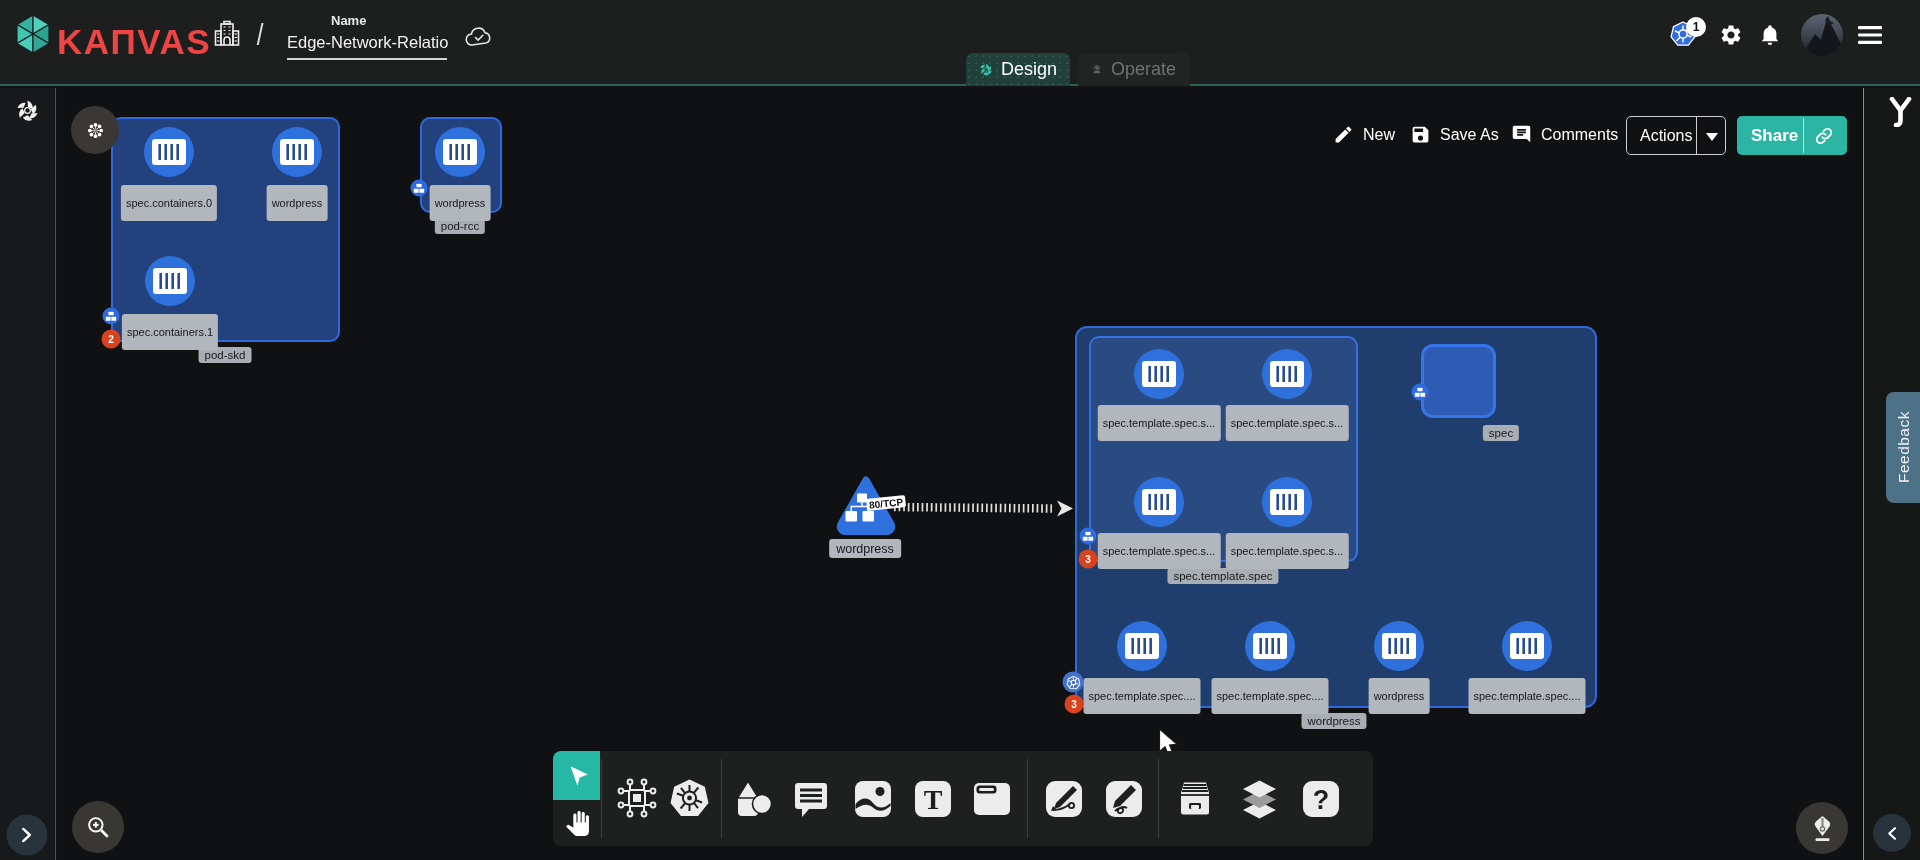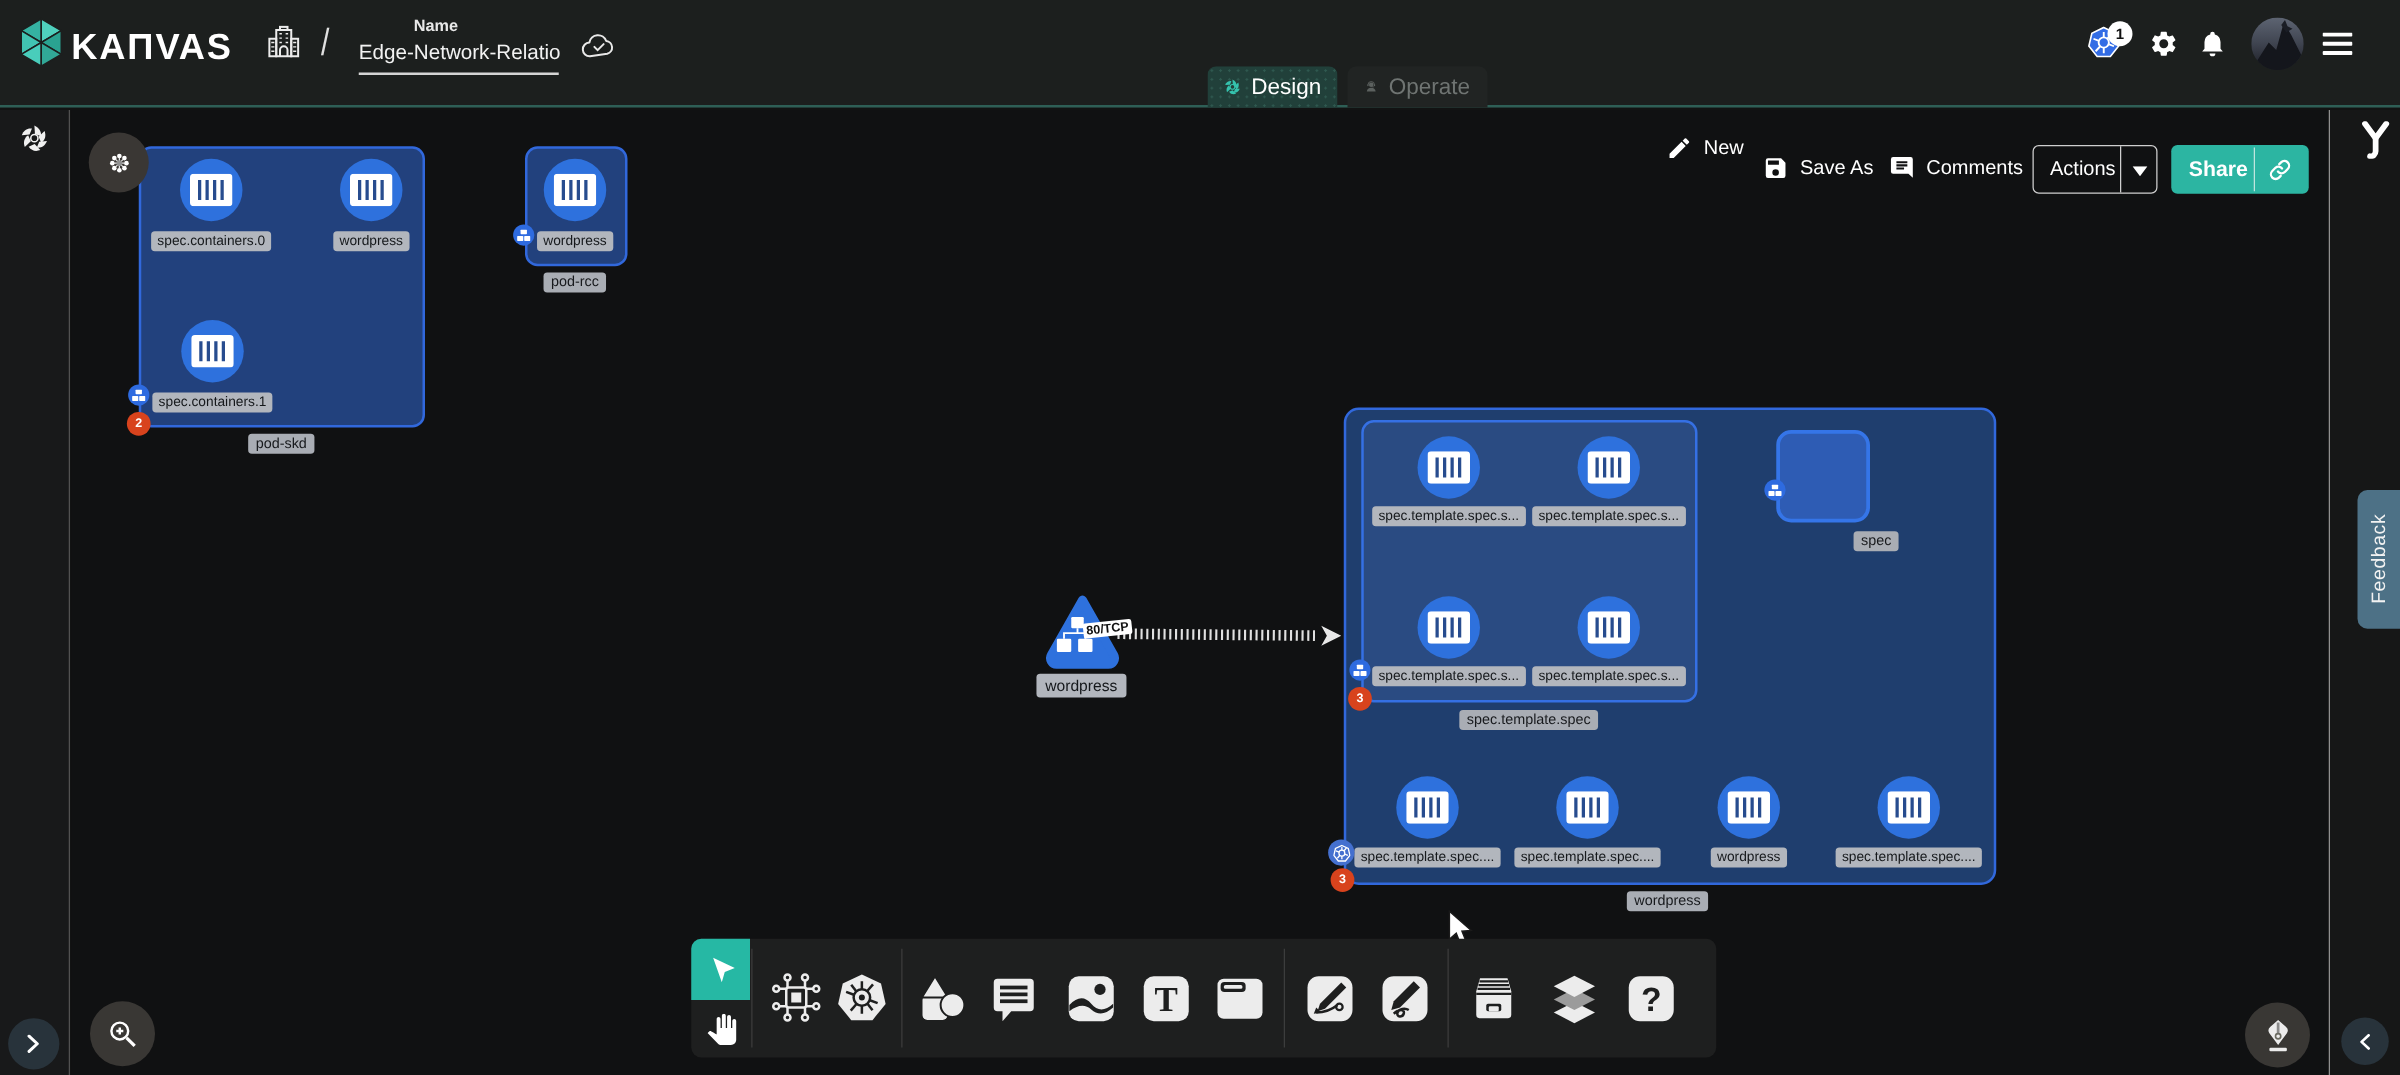--- a/index.html
+++ b/index.html
@@ -1,21 +1,21 @@
 <!DOCTYPE html>
 <html><head>
 <meta charset="utf-8">
 <style>
   * { margin:0; padding:0; box-sizing:border-box; }
   html,body { width:1920px; height:860px; background:#101112; overflow:hidden; }
   body { font-family:"Liberation Sans", sans-serif; }
   #root { position:relative; width:1920px; height:860px; background:#121313; }
   
   #header { position:absolute; left:0; top:0; width:1920px; height:86px; background:#1c1f1e; border-bottom:2px solid #2e5f56; }
-  #kanvas-text { color:#ffffff; font-size:29px; font-weight:bold; letter-spacing:1.5px; }
+  #kanvas-text { color:#ef4444; font-size:35px; font-weight:bold; letter-spacing:1.5px; }
   #bc-name-label { position:absolute; left:287px; top:13px; color:#e8e8e8; font-size:13px; font-weight:bold;padding-left:44px; }
   #bc-name { position:absolute; left:287px; top:33px; color:#f2f2f2; font-size:16.5px; white-space:nowrap; }
   #bc-underline { position:absolute; left:287px; top:58px; width:160px; height:1.5px; background:#d5d5d5; }
   #slash { position:absolute; left:256px; top:18px; color:#e0e0e0; font-size:30px; font-weight:300; transform:scaleX(0.8); }
   
   .tab { position:absolute; top:53px; height:33px; display:flex; align-items:center; gap:9px; padding:0 18px; border-radius:7px 7px 0 0; font-size:18px; }
   #tab-design { left:966px; background:#21403a; background-image:radial-gradient(rgba(100,180,160,0.22) 1px, transparent 1px); background-size:7px 7px; color:#fff; width:104px; padding:0 13px; gap:8px; }
   #tab-operate { left:1078px; background:#212423; color:#6f7472; width:112px; padding:0 14px; }
   
   #sidebar { position:absolute; left:0; top:88px; width:56px; height:772px; background:#18191a; border-right:1px solid #515151; }
@@ -23,21 +23,21 @@
   #canvas { position:absolute; left:57px; top:88px; width:1806px; height:772px; background:#101112; }
   
   .toolbtn { position:absolute; display:flex; align-items:center; gap:9px; color:#fff; font-size:16px; }
   #actions-btn { position:absolute; left:1626px; top:116px; width:100px; height:39px; border:1px solid #cfcfcf; border-radius:5px; color:#fff; font-size:17px; display:flex; align-items:center; }
   #share-btn { position:absolute; left:1737px; top:116px; width:110px; height:39px; background:#2cb5a2; border-radius:5px; color:#fff; font-size:17px; font-weight:bold; display:flex; align-items:center; }
   
   .grp { position:absolute; border:2.5px solid #3168dc; border-radius:10px; }
   .glabel { position:absolute; transform:translateX(-50%); background:#a9adb4; color:#17191c; font-size:11.5px; padding:2px 6px; border-radius:3px; white-space:nowrap; }
   
   .node { position:absolute; width:50px; height:50px; border-radius:50%; background:#2e71dd; transform:translate(-50%,-50%); display:flex; align-items:center; justify-content:center; }
-  .nlabel { position:absolute; transform:translateX(-50%); background:#b2b6bd; color:#15181b; font-size:11px; padding:2px 5px; border-radius:3px; white-space:nowrap; }
+  .nlabel { position:absolute; transform:translateX(-50%); background:#b2b6bd; color:#15181b; font-size:11px; padding:12px 5px; border-radius:3px; white-space:nowrap; }
   .badge { position:absolute; border-radius:50%; transform:translate(-50%,-50%); display:flex; align-items:center; justify-content:center; }
   .badge.blue { width:17px; height:17px; background:#2e6be0; }
   .badge.red { width:19px; height:19px; background:#d8431d; color:#fff; font-size:10px; font-weight:bold; }
   
   #dock { position:absolute; left:553px; top:751px; width:820px; height:95px; background:#1e1f1f; border-radius:8px; }
   .dockdiv { position:absolute; top:8px; width:1px; height:79px; background:#3c3d3d; }
   .fabc { position:absolute; border-radius:50%; transform:translate(-50%,-50%); display:flex; align-items:center; justify-content:center; }
 </style>
 </head>
 <body>
@@ -174,21 +174,21 @@
     </svg>
     <div class="fabc" style="left:27px;top:747px;width:41px;height:41px;background:#28333b;">
       <svg width="15" height="15" viewBox="0 0 16 16" fill="none" stroke="#fff" stroke-width="2.6" stroke-linecap="round" stroke-linejoin="round">
           <path d="M4 1.5 L11 8 L4 14.5"></path>
         </svg>
     </div>
   </div>
   <div id="canvas"></div>
   <div id="stage" style="position:absolute;left:0;top:0;width:1920px;height:860px;">
 
-    <div class="toolbtn" style="left:1333px;top:108px;">
+    <div class="toolbtn" style="left:1333px;top:124px;">
       <svg width="21" height="21" viewBox="0 0 24 24" fill="#fff">
           <path d="M3 17.2 V21 h3.8 L17.8 10 L14 6.2 z M20.7 7.1 a1 1 0 0 0 0 -1.4 l-2.4 -2.4 a1 1 0 0 0 -1.4 0 L15 5.2 L18.8 9 z"></path>
         </svg>
       <span>New</span>
     </div>
     <div class="toolbtn" style="left:1410px;top:124px;">
       <svg width="21" height="21" viewBox="0 0 24 24" fill="#fff">
           <path d="M17 3 H5 a2 2 0 0 0 -2 2 v14 a2 2 0 0 0 2 2 h14 a2 2 0 0 0 2 -2 V7 z M12 19 a3 3 0 1 1 0 -6 a3 3 0 0 1 0 6 z M15 9 H5 V5 h10 z"></path>
         </svg>
       <span>Save As</span>

